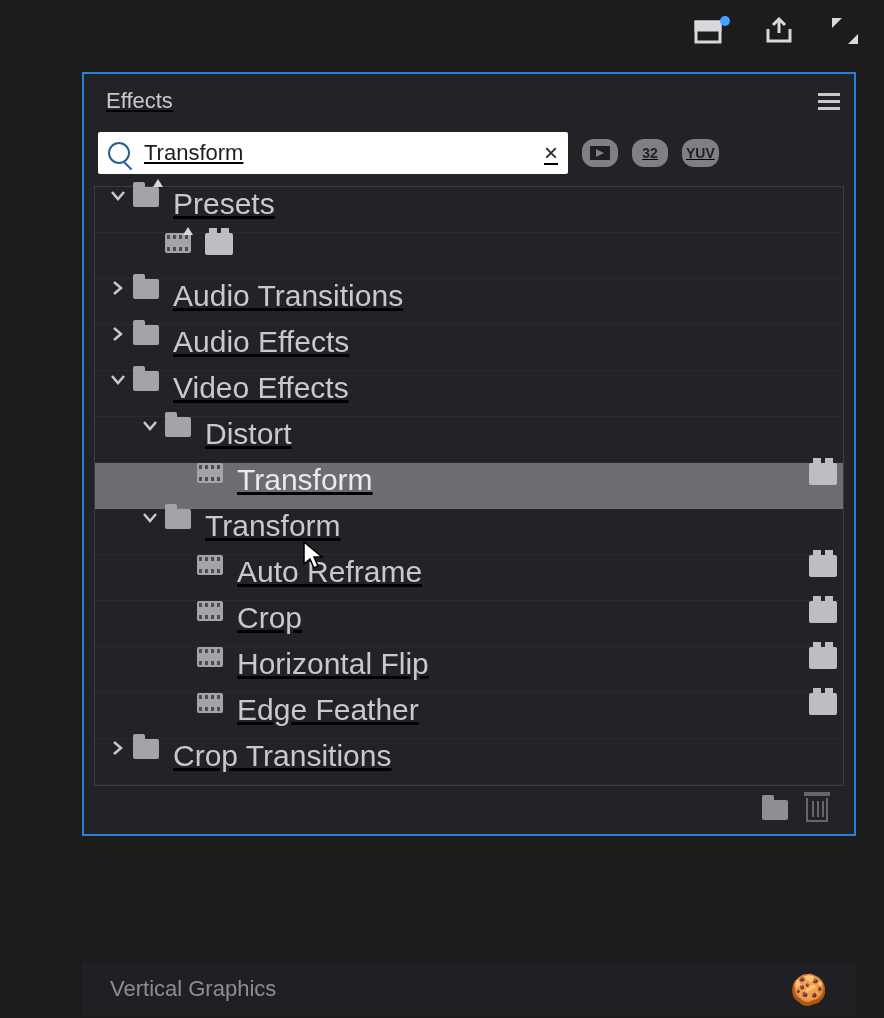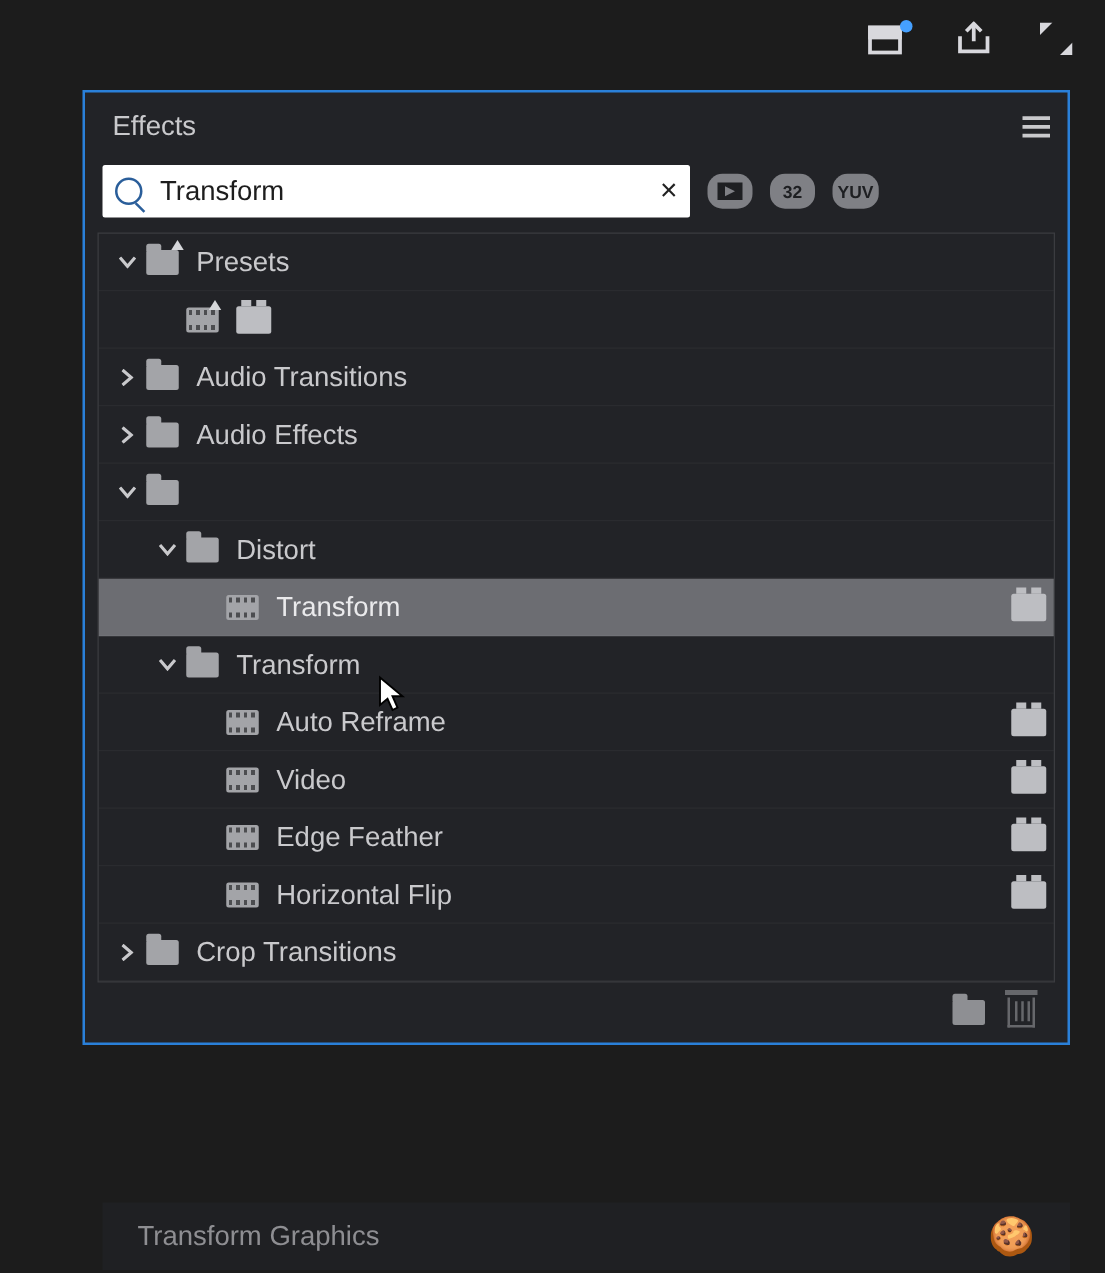--- a/index.html
+++ b/index.html
@@ -19,24 +19,24 @@
     position:absolute;top:0;left:0;right:0;height:62px;
     display:flex;justify-content:flex-end;align-items:center;
     gap:38px;padding-right:26px;
   }
   .top-icons .ico{color:#d8d8dd;position:relative;}
   .top-icons svg{display:block;}
   .notif-dot{position:absolute;top:-2px;right:-4px;width:10px;height:10px;border-radius:50%;background:#45a0ff;}
 
   
   .panel{
-    position:absolute;left:66px;top:72px;right:28px;
+    position:absolute;left:82px;top:72px;right:28px;
     border:2px solid var(--accent);
     background:var(--bg-panel);
-    display:flex;flex-direction:column;
+    display:flex;flex-direction:column;text-decoration:underline;
   }
   .panel-header{
     height:54px;display:flex;align-items:center;justify-content:space-between;
     padding:0 14px 0 22px;color:var(--text);font-size:22px;
   }
   .hamburger{width:22px;display:flex;flex-direction:column;gap:4px;}
   .hamburger span{height:3px;background:var(--text);}
 
   
   .search-row{display:flex;align-items:center;gap:14px;padding:4px 14px 8px 14px;}
@@ -50,23 +50,23 @@
   .clear-x{font-size:24px;color:#222;cursor:pointer;user-select:none;}
 
   .badge{background:#7f8085;color:#1e1f22;height:28px;min-width:36px;border-radius:12px;
     display:flex;align-items:center;justify-content:center;font-size:14px;font-weight:600;
     cursor:pointer;padding:0 4px;position:relative;}
   .badge svg{display:block;}
 
   
   .tree{border:1px solid #3b3c40;margin:4px 10px 0 10px;}
   .row{
-    display:flex;align-items:center;height:46px;
+    display:flex;height:46px;
     border-bottom:1px solid var(--row-border);
-    color:var(--text);font-size:22px;
+    color:var(--text);font-size:30px;
     position:relative;cursor:default;
   }
   .row.selected{background:var(--select);color:#eaeaec;}
   .indent{flex:0 0 auto;width:32px;}
   .twisty{width:18px;height:18px;margin-right:6px;display:flex;align-items:center;justify-content:center;color:var(--text);}
   .twisty svg{display:block;}
   .gap{width:18px;margin-right:6px;}
   .ico-folder,.ico-star,.ico-film{margin-right:14px;}
   .ico-folder{width:26px;height:20px;background:#a3a4a8;border-radius:2px;position:relative;}
   .ico-folder::before{content:"";position:absolute;top:-5px;left:0;width:12px;height:6px;background:#a3a4a8;border-radius:2px 2px 0 0;}
@@ -196,20 +196,21 @@
         <span class="row-label">Audio Effects</span>
       </div>
       <div class="row">
         <span style="flex: 0 0 14px;"></span>
         <span class="twisty">
           <svg width="14" height="10" viewBox="0 0 14 10">
             <path d="M1 1 L7 8 L13 1" fill="none" stroke="currentColor" stroke-width="2.5"></path>
           </svg>
         </span>
         <span class="ico-folder"></span>
+        <span class="row-label">Video Effects</span>
       </div>
       <div class="row">
         <span class="indent"></span>
         <span style="flex: 0 0 14px;"></span>
         <span class="twisty">
           <svg width="14" height="10" viewBox="0 0 14 10">
             <path d="M1 1 L7 8 L13 1" fill="none" stroke="currentColor" stroke-width="2.5"></path>
           </svg>
         </span>
         <span class="ico-folder"></span>
@@ -243,39 +244,39 @@
         <span class="ico-film"></span>
         <span class="row-label">Auto Reframe</span>
         <span class="row-accel"></span>
       </div>
       <div class="row">
         <span class="indent"></span>
         <span class="indent"></span>
         <span style="flex: 0 0 14px;"></span>
         <span class="gap"></span>
         <span class="ico-film"></span>
-        <span class="row-label">Video</span>
+        <span class="row-label">Crop</span>
+        <span class="row-accel"></span>
+      </div>
+      <div class="row">
+        <span class="indent"></span>
+        <span class="indent"></span>
+        <span style="flex: 0 0 14px;"></span>
+        <span class="gap"></span>
+        <span class="ico-film"></span>
+        <span class="row-label">Horizontal Flip</span>
         <span class="row-accel"></span>
       </div>
       <div class="row">
         <span class="indent"></span>
         <span class="indent"></span>
         <span style="flex: 0 0 14px;"></span>
         <span class="gap"></span>
         <span class="ico-film"></span>
         <span class="row-label">Edge Feather</span>
-        <span class="row-accel"></span>
-      </div>
-      <div class="row">
-        <span class="indent"></span>
-        <span class="indent"></span>
-        <span style="flex: 0 0 14px;"></span>
-        <span class="gap"></span>
-        <span class="ico-film"></span>
-        <span class="row-label">Horizontal Flip</span>
         <span class="row-accel"></span>
       </div>
       <div class="row">
         <span style="flex: 0 0 14px;"></span>
         <span class="twisty">
           <svg width="10" height="14" viewBox="0 0 10 14">
             <path d="M1 1 L8 7 L1 13" fill="none" stroke="currentColor" stroke-width="2.5"></path>
           </svg>
         </span>
         <span class="ico-folder"></span>
@@ -287,19 +288,19 @@
     <div class="f-ico folder-new"></div>
     <div class="f-ico trash">
       <span></span>
         <span></span>
         <span></span>
     </div>
   </div>
 </div>
 
 <div class="bottom-strip">
-  <span>Transform Graphics</span>
+  <span>Vertical Graphics</span>
   <span class="cookie">🍪</span>
 </div>
 
 <svg class="cursor" width="24" height="30" viewBox="0 0 24 30">
   <path d="M2 2 L2 24 L8 19 L12 28 L16 26 L12 17 L20 17 Z" fill="#fff" stroke="#000" stroke-width="1.5"></path>
 </svg>
 
 </body></html>

